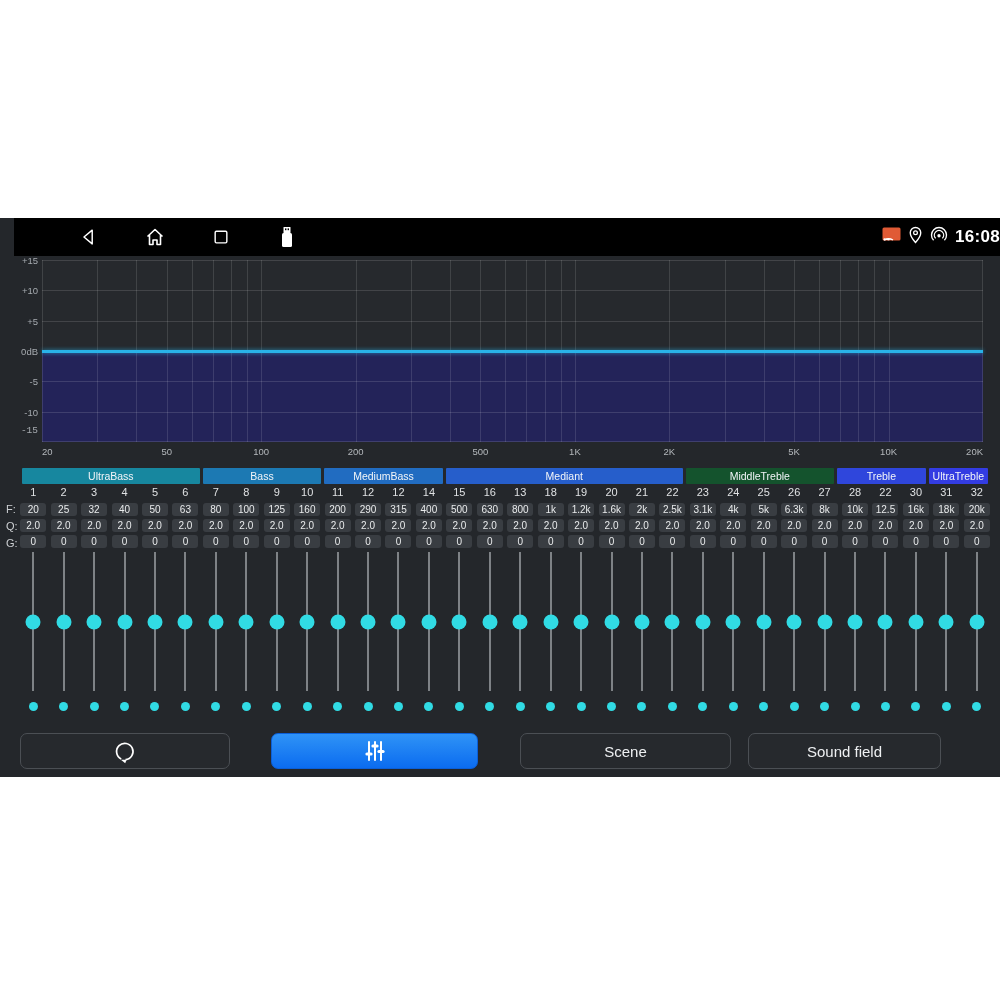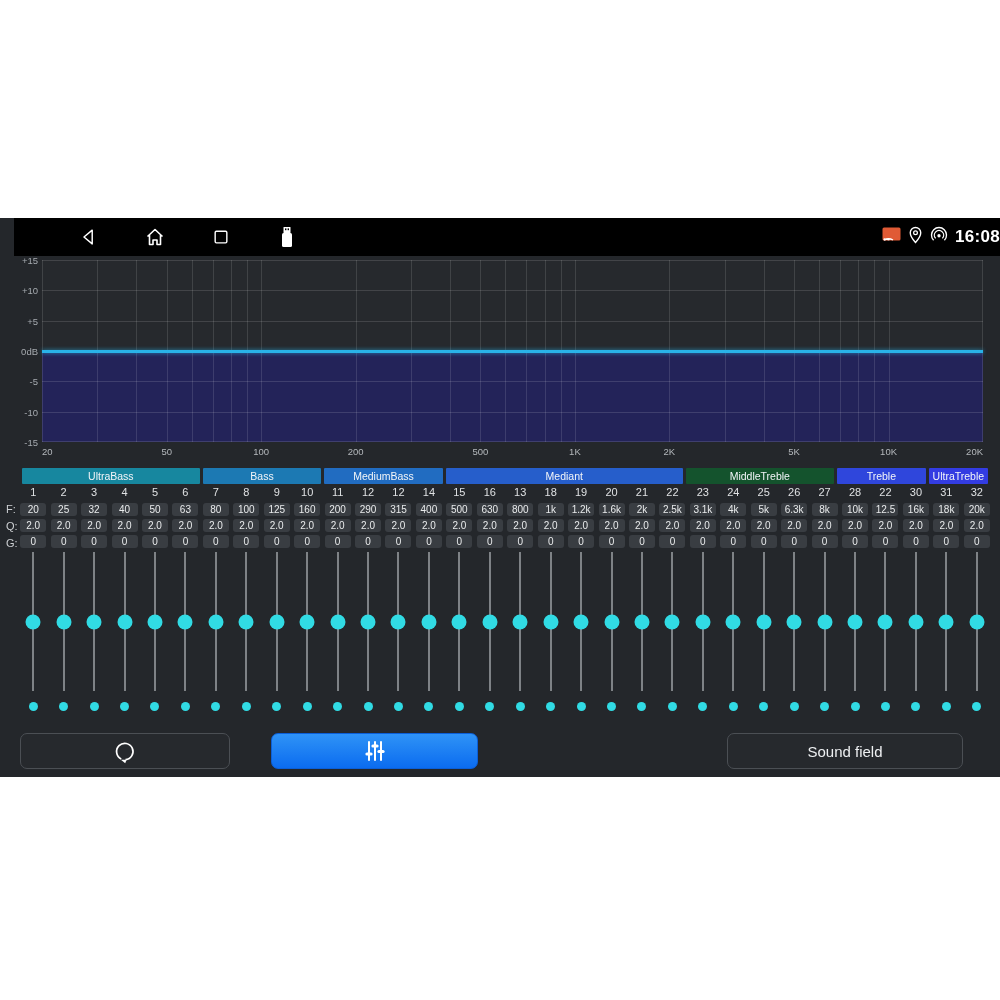--- a/index.html
+++ b/index.html
@@ -39,21 +39,21 @@
   .thumb { position:absolute; left:50%; top:50%; width:15px; height:15px; transform:translate(-50%,-50%); border-radius:50%; background:#31dbe4; }
   .chan-dot { width:9px; height:9px; margin-top:11px; border-radius:50%; background:#31dbe4; }
 
   
   .btn { position:absolute; top:515px; height:36px; border-radius:7px; display:flex; align-items:center; justify-content:center; color:#eef0f2; font-size:15px; }
   .btn.dark { background:#26292d; border:1px solid #4b4f54; }
   .btn.blue { background:linear-gradient(180deg,#2f93f6,#0b6cf0); border:1px solid #0b5fd8; }
   .btn-reset { left:20px; width:210px; }
   .btn-eq { left:271px; width:207px; }
   .btn-scene { left:520px; width:211px; }
-  .btn-sound { left:727px; width:236px; }
+  .btn-sound { left:748px; width:193px; }
 </style>
 </head>
 <body>
 
 <div class="screen">
 
   <div class="statusbar">
     <div class="nav-group">
       <div class="nav-btn">
         <svg width="22" height="22" viewBox="0 0 24 24">
@@ -143,21 +143,21 @@
       <div class="hgrid" style="top: 181px;"></div>
       <div class="eq-curve" style="top: 90px; background: rgb(41, 178, 232);"></div>
     </div>
   <div id="yLabels">
       <div class="y-label" style="top: 37px;">+15</div>
       <div class="y-label" style="top: 67px;">+10</div>
       <div class="y-label" style="top: 98px;">+5</div>
       <div class="y-label" style="top: 128px;">0dB</div>
       <div class="y-label" style="top: 158px;">-5</div>
       <div class="y-label" style="top: 189px;">-10</div>
-      <div class="y-label" style="top: 219px;">-15</div>
+      <div class="y-label" style="top: 207px; font-family: Liberation Mono, monospace;">-15</div>
     </div>
   <div id="xLabels">
       <div class="x-label" style="transform: translateX(0px); left: 42px;">20</div>
       <div class="x-label" style="left: 166.821px;">50</div>
       <div class="x-label" style="left: 261.244px;">100</div>
       <div class="x-label" style="left: 355.667px;">200</div>
       <div class="x-label" style="left: 480.487px;">500</div>
       <div class="x-label" style="left: 574.91px;">1K</div>
       <div class="x-label" style="left: 669.333px;">2K</div>
       <div class="x-label" style="left: 794.154px;">5K</div>
@@ -559,17 +559,20 @@
   <div class="btn blue btn-eq">
     <svg width="26" height="24" viewBox="0 0 26 24">
       <rect x="6" y="2" width="2" height="20" rx="1" fill="#fff"></rect>
       <rect x="12" y="2" width="2" height="20" rx="1" fill="#fff"></rect>
       <rect x="18" y="2" width="2" height="20" rx="1" fill="#fff"></rect>
       <rect x="3.4" y="13.5" width="7.2" height="3" rx="1.5" fill="#fff"></rect>
       <rect x="9.4" y="5.5" width="7.2" height="3" rx="1.5" fill="#fff"></rect>
       <rect x="15.4" y="11" width="7.2" height="3" rx="1.5" fill="#fff"></rect>
     </svg>
   </div>
+  <div class="btn dark btn-scene">
+    <span>Scene</span>
+  </div>
   <div class="btn dark btn-sound">
     <span>Sound field</span>
   </div>
 
 </div>
 
 </body></html>

